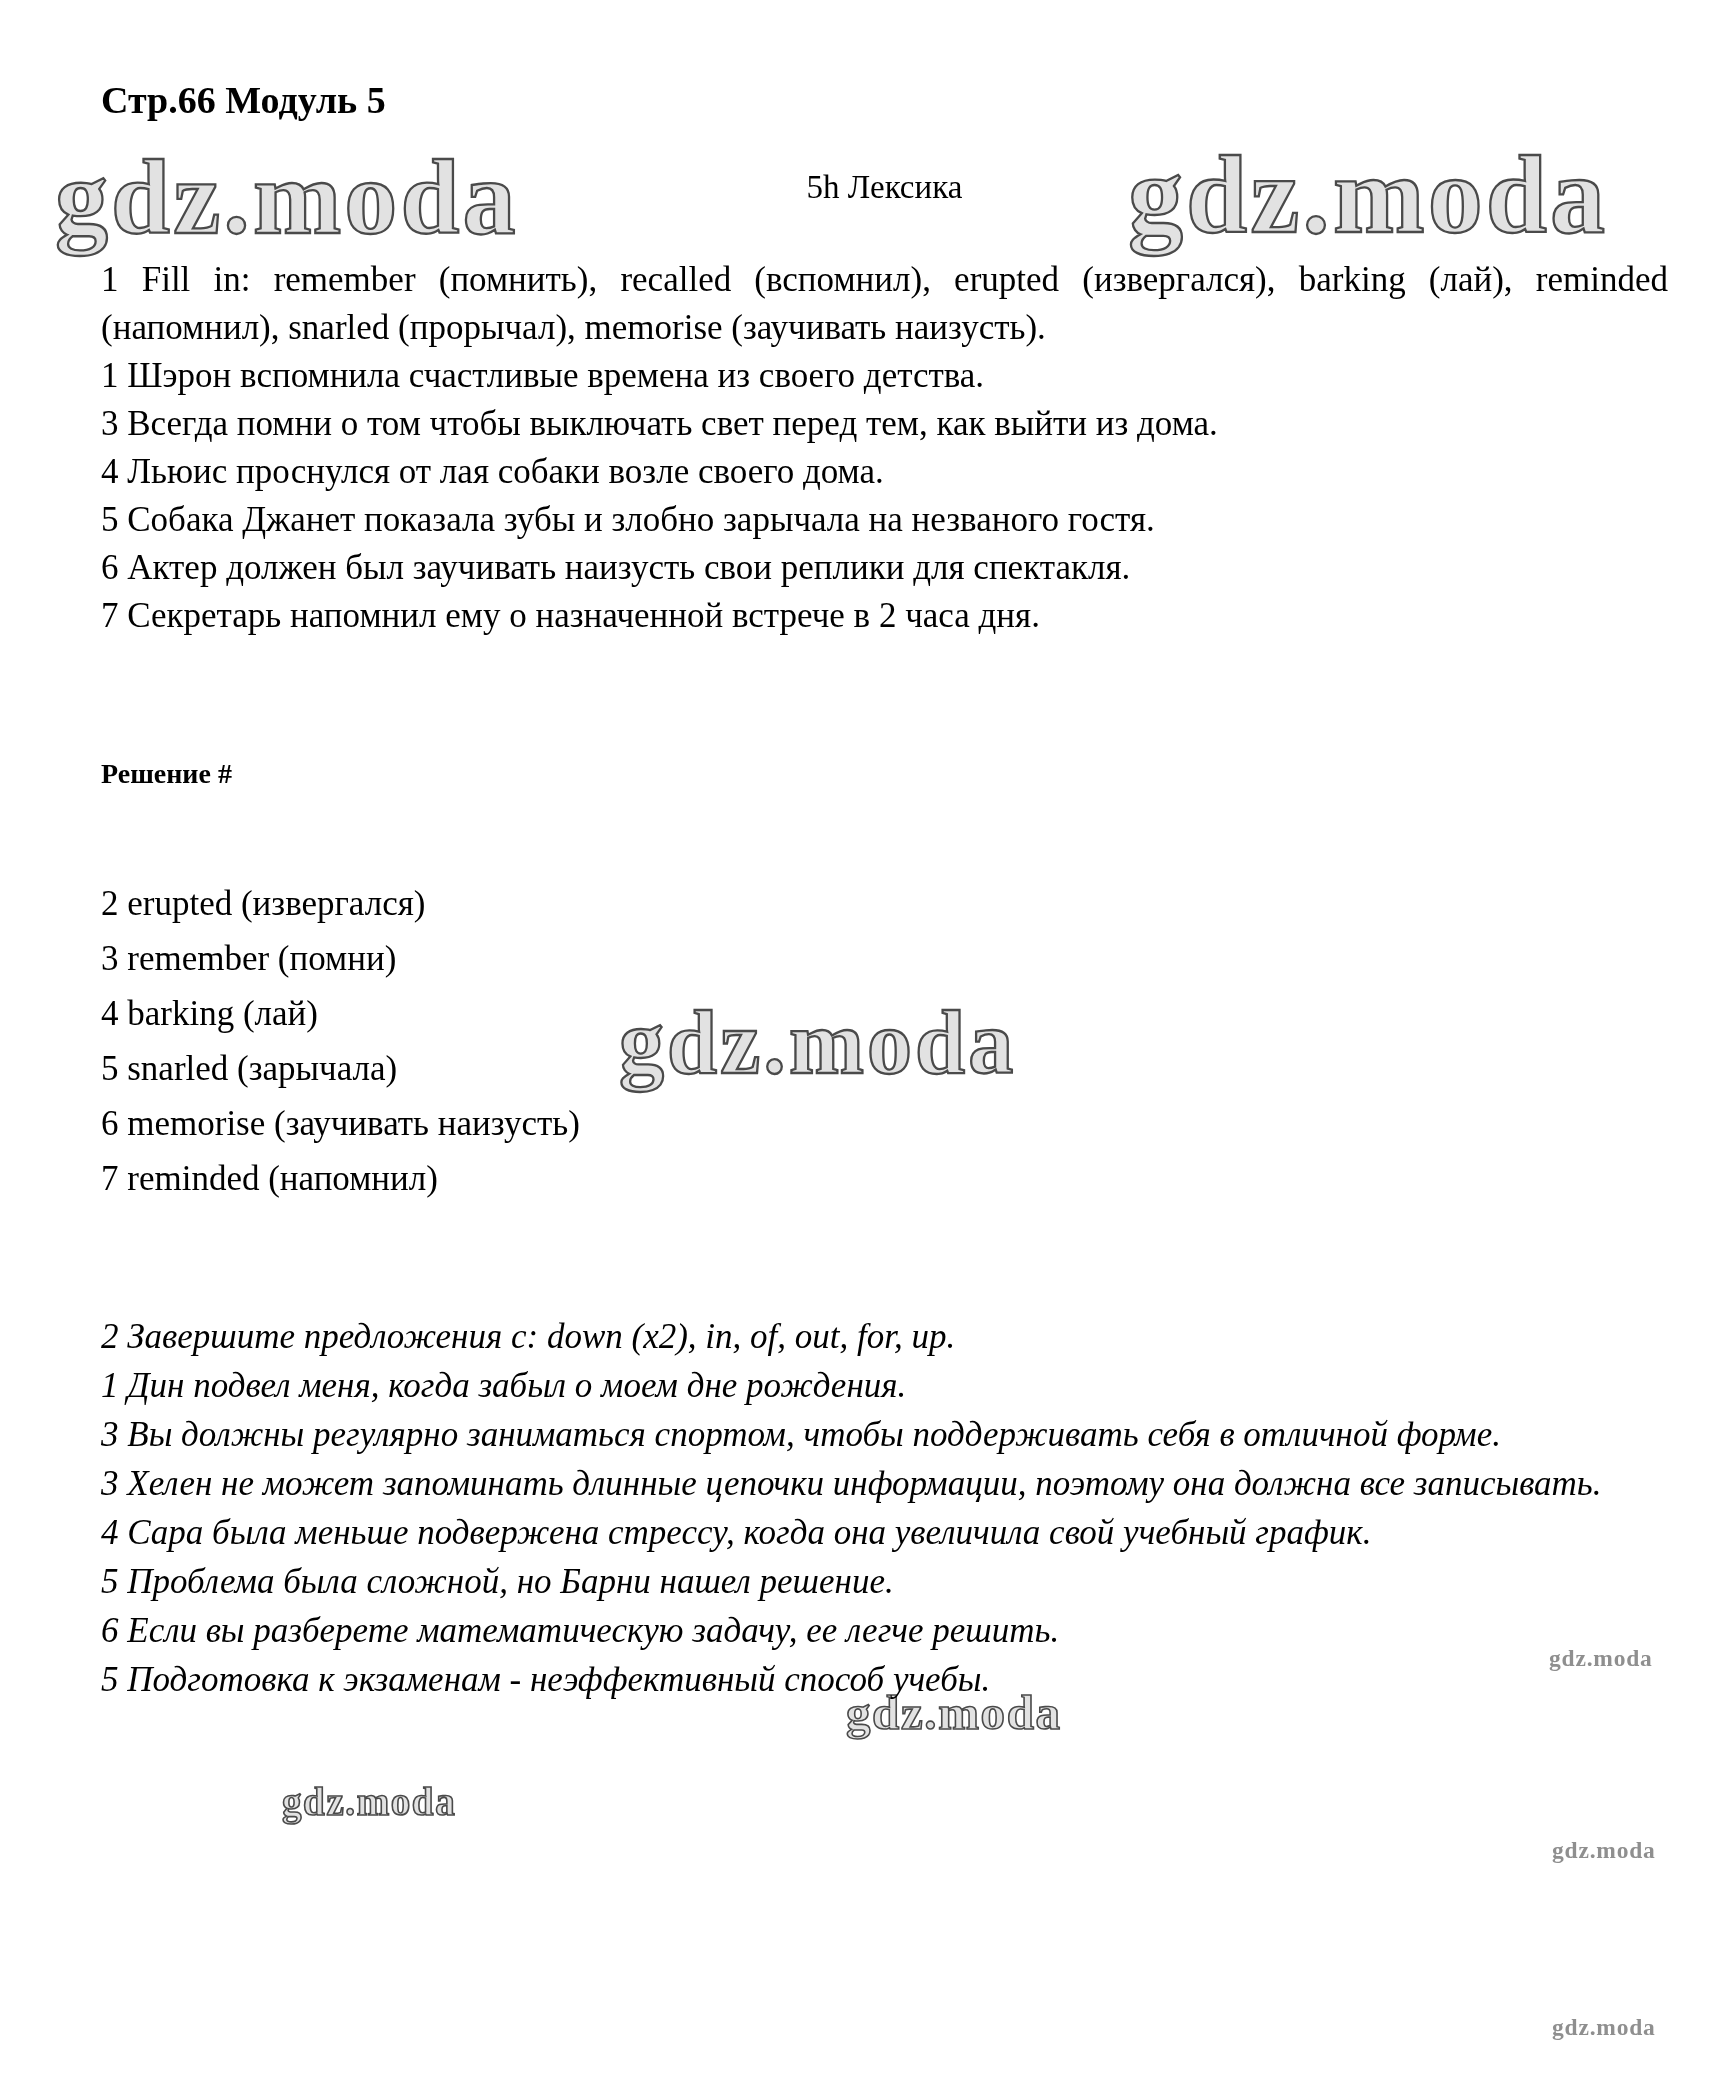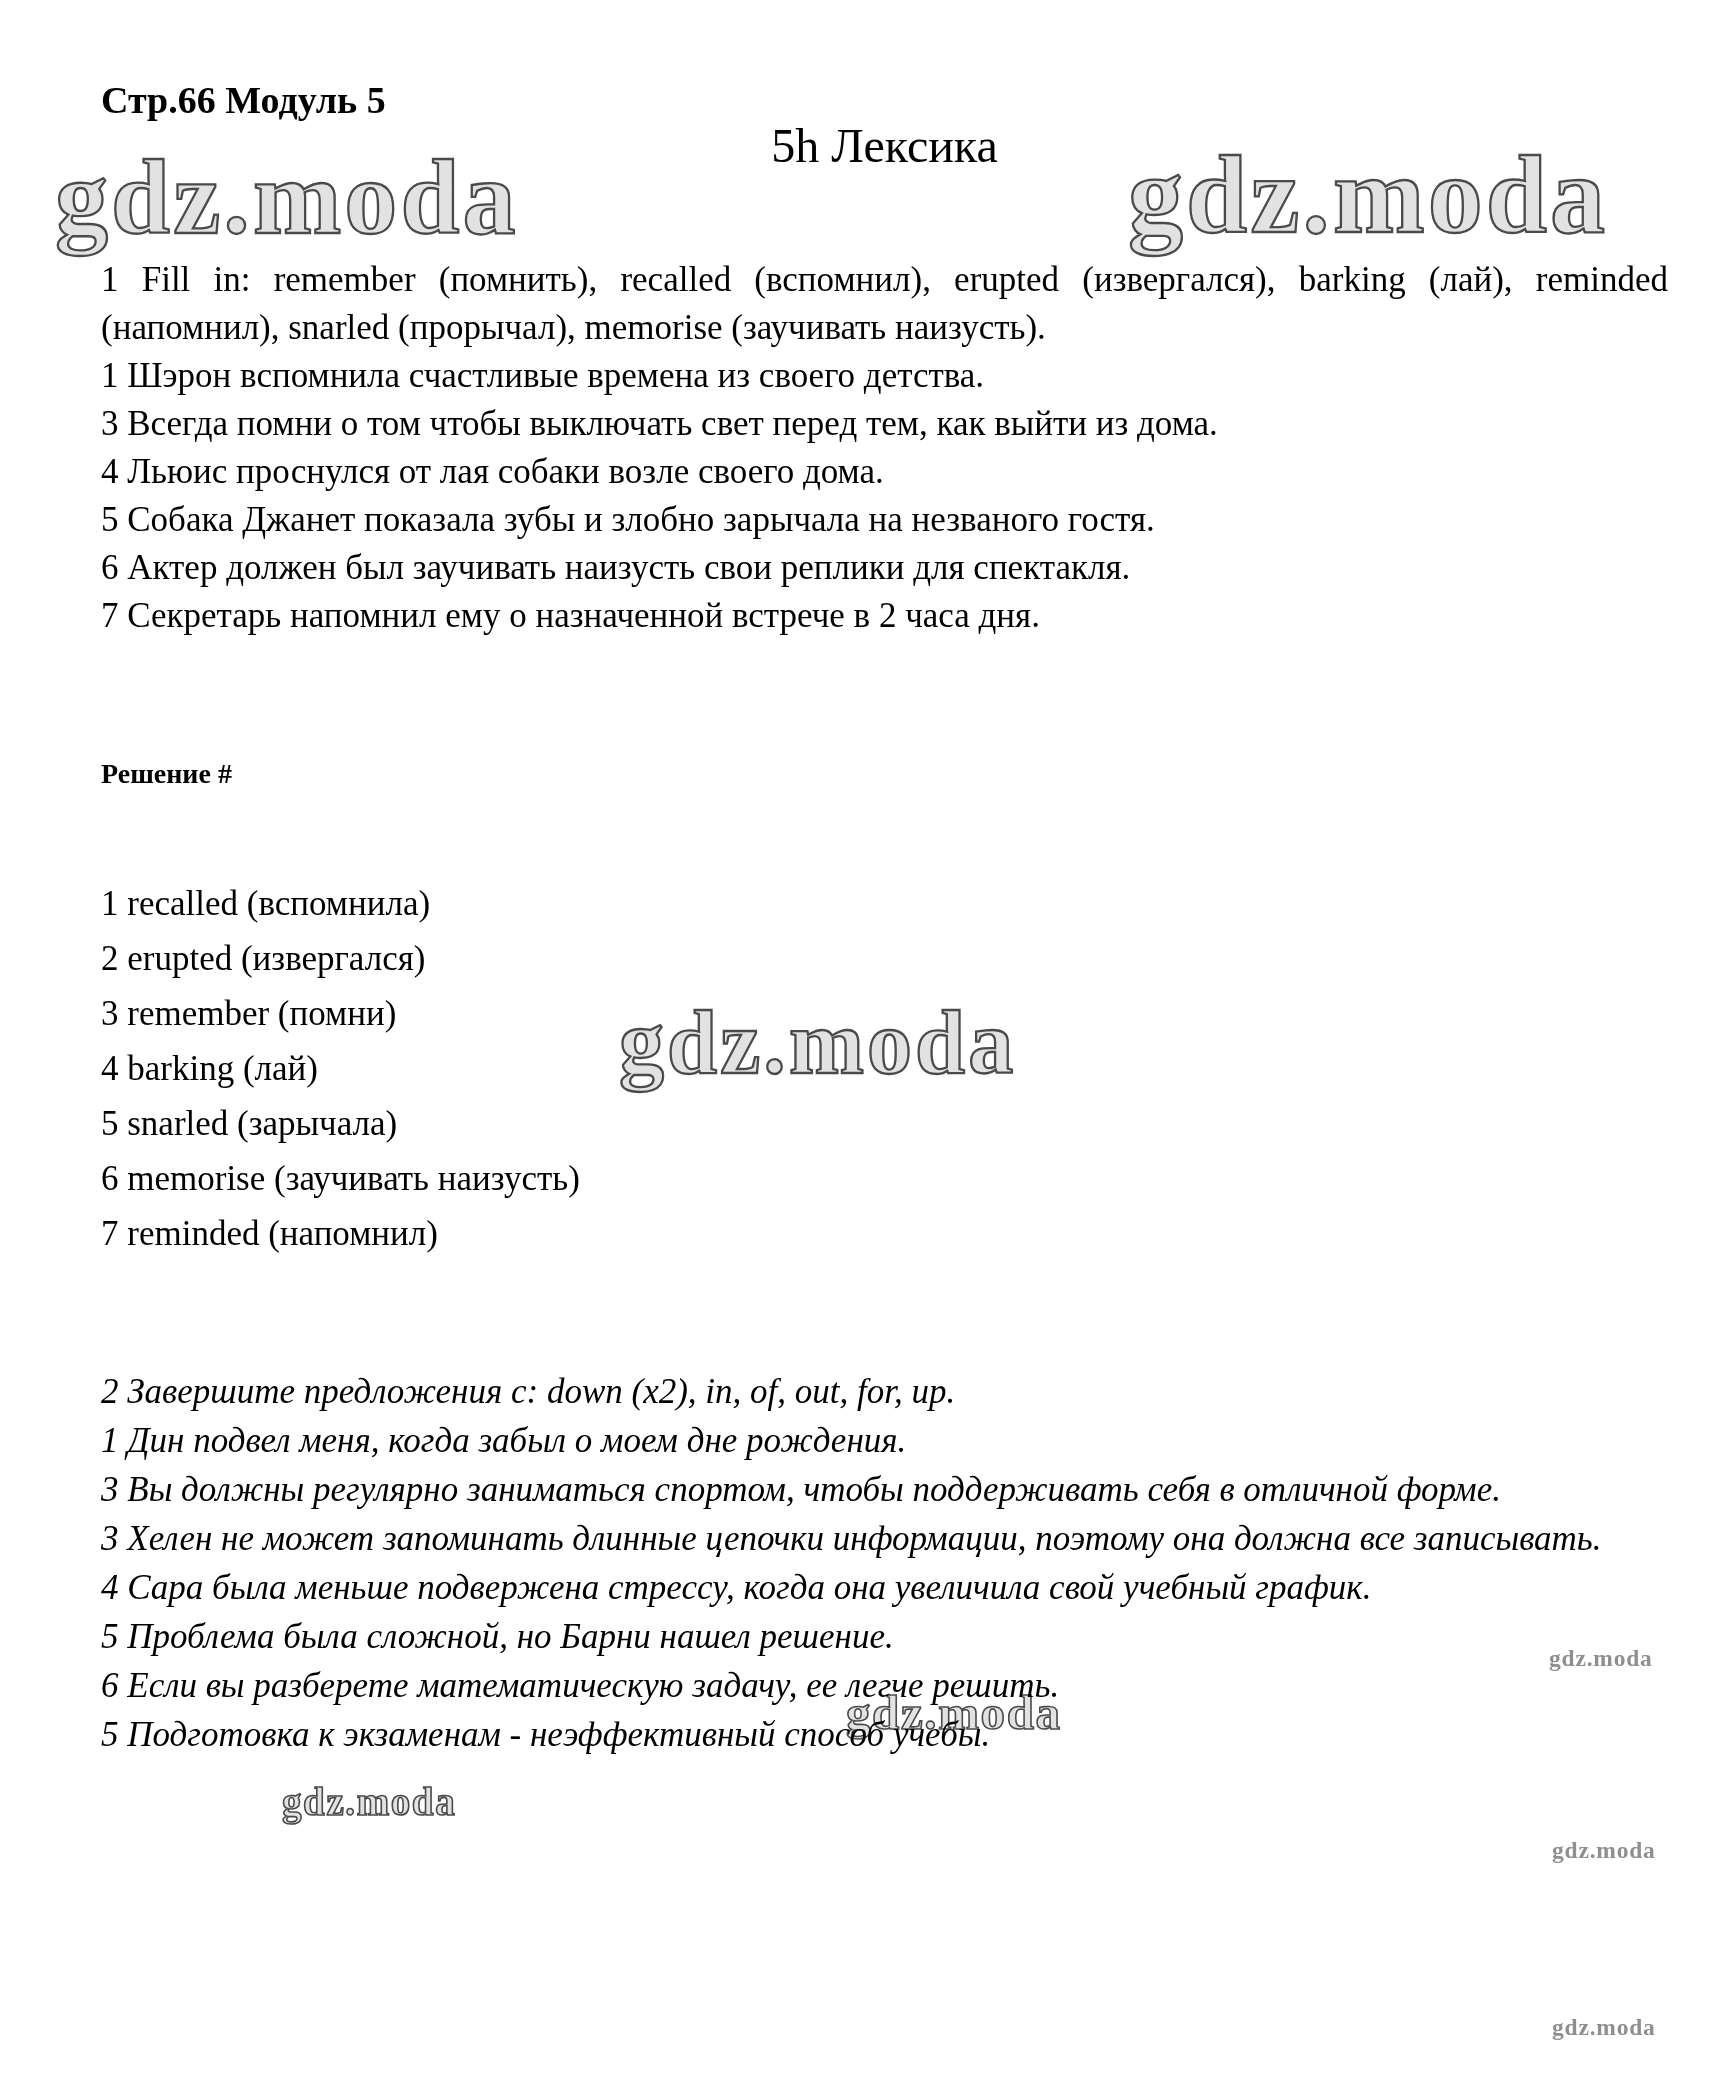--- a/index.html
+++ b/index.html
@@ -20,23 +20,23 @@
     line-height:48px;
   }
   .hdr {
     font-weight:bold;
     font-size:38px;
     line-height:44px;
   }
   .lex-row {
     height:129px;
     display:flex;
-    align-items:flex-start;
+    align-items:center;
     justify-content:center;
-    font-size:48px;
+    font-size:33px;
     padding-bottom:4.7px;
   }
   .para { text-align:justify; }
   .line { text-align:left; }
   .sol-title {
     font-weight:bold;
     font-size:28px;
     margin-top:110px;
   }
   .answers { margin-top:78px; line-height:55px; }
@@ -94,21 +94,20 @@
     <div class="para">1 Fill in: remember (помнить), recalled (вспомнил), erupted (извергался), barking (лай), reminded (напомнил), snarled (прорычал), memorise (заучивать наизусть).</div>
     <div class="line">1 Шэрон вспомнила счастливые времена из своего детства.</div>
     <div class="line">3 Всегда помни о том чтобы выключать свет перед тем, как выйти из дома.</div>
     <div class="line">4 Льюис проснулся от лая собаки возле своего дома.</div>
     <div class="line">5 Собака Джанет показала зубы и злобно зарычала на незваного гостя.</div>
     <div class="line">6 Актер должен был заучивать наизусть свои реплики для спектакля.</div>
     <div class="line">7 Секретарь напомнил ему о назначенной встрече в 2 часа дня.</div>
 
     <div class="sol-title">Решение #</div>
     <div class="answers">
-      <div class="line">1 recalled (вспомнила)</div>
       <div class="line">2 erupted (извергался)</div>
       <div class="line">3 remember (помни)</div>
       <div class="line">4 barking (лай)</div>
       <div class="line">5 snarled (зарычала)</div>
       <div class="line">6 memorise (заучивать наизусть)</div>
       <div class="line">7 reminded (напомнил)</div>
     </div>
 
     <div class="task2">
       <div class="line">2 Завершите предложения с: down (x2), in, of, out, for, up.</div>

